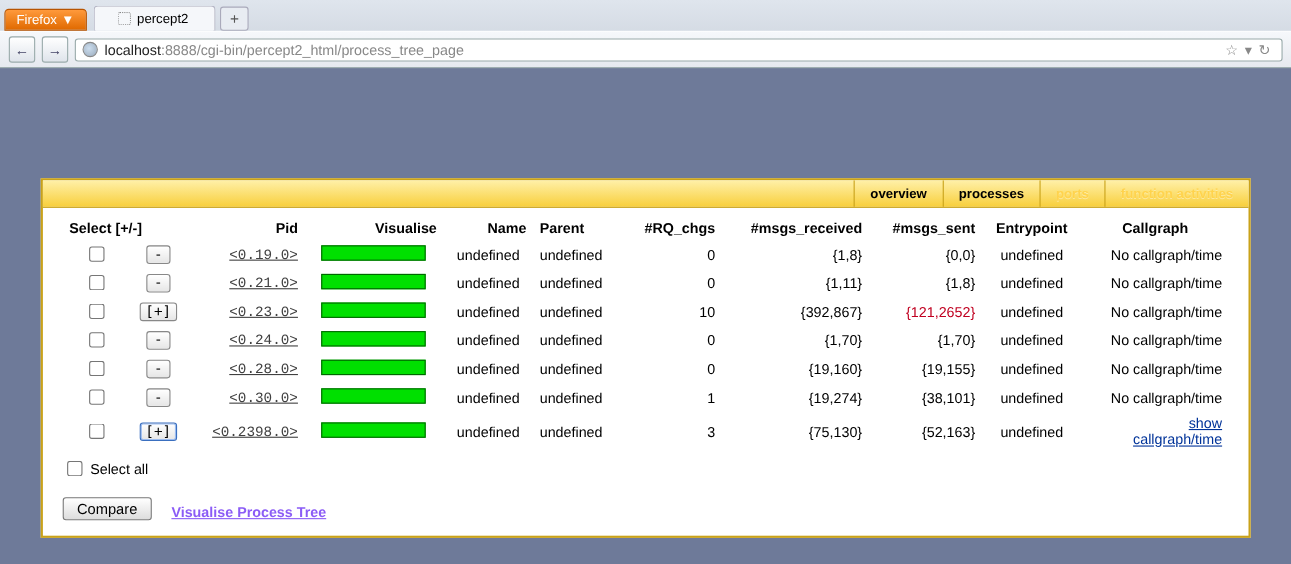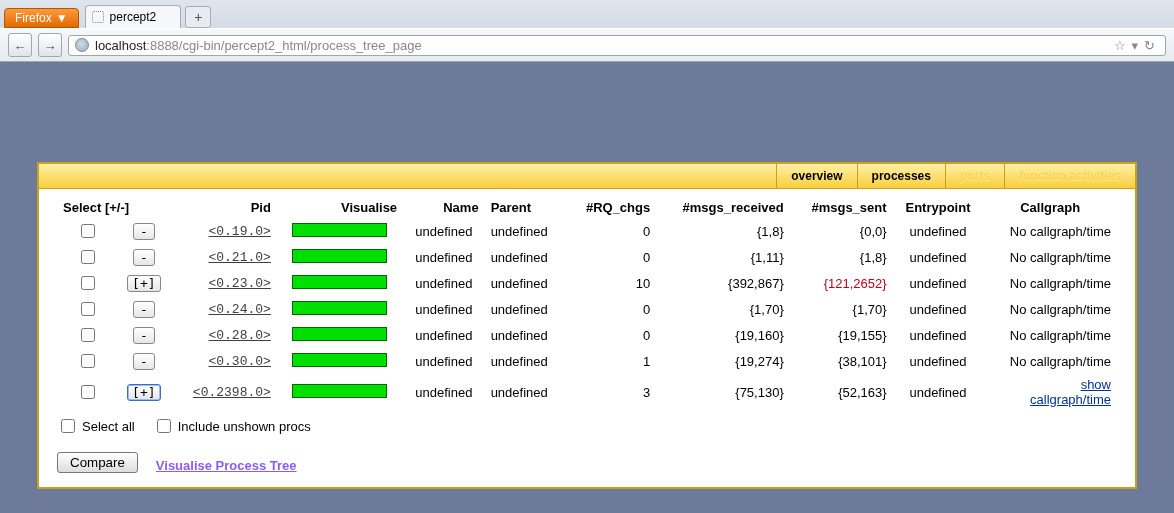--- a/index.html
+++ b/index.html
@@ -1,21 +1,21 @@
 <!DOCTYPE html>
 <html><head>
 <meta charset="utf-8">
 <style>
   * { box-sizing: border-box; }
   body { margin:0; font-family: Arial, sans-serif; font-size:13px; background:#6e7a99; }
   
   .chrome { background: linear-gradient(#dfe5ed,#c9d0da); border-bottom:1px solid #9aa; }
   .tabs-row { display:flex; align-items:flex-end; height:28px; }
   .ff-btn { margin:3px 6px 0 4px; padding:2px 10px; background:linear-gradient(#ff9a3c,#e06a00); color:#fff; border:1px solid #b85400; border-radius:4px 4px 0 0; font-size:12px; display:flex; align-items:center; gap:4px;}
-  .tab { background:#f5f7fa; border:1px solid #aab; border-bottom:none; border-radius:4px 4px 0 0; padding:4px 24px 4px 6px; font-size:12px; display:flex; align-items:center; gap:6px; position:relative;}
+  .tab { background:#f5f7fa; border:1px solid #aab; border-bottom:none; border-radius:4px 4px 0 0; padding:4px 24px 4px 21px; font-size:12px; display:flex; align-items:center; gap:6px; position:relative;}
   .tab .favicon { width:12px; height:12px; border:1px dotted #888; border-radius:2px;}
   .newtab { margin-left:4px; width:26px; height:22px; background:#e8ecf2; border:1px solid #aab; border-radius:3px; display:flex; align-items:center; justify-content:center; font-size:14px; color:#555;}
   .navbar { display:flex; align-items:center; padding:4px 8px; gap:6px; background:linear-gradient(#f6f8fb,#e6e9ef); border-top:1px solid #fff;}
   .navbtn { width:24px; height:24px; border:1px solid #9aa; border-radius:3px; background:linear-gradient(#fff,#dfe4eb); display:flex; align-items:center; justify-content:center; color:#446;}
   .urlbar { flex:1; display:flex; align-items:center; background:#fff; border:1px solid #9aa; border-radius:3px; padding:2px 6px; color:#666; gap:6px;}
   .urlbar .globe { width:14px; height:14px; border:1px solid #888; border-radius:50%; background:radial-gradient(circle at 5px 5px,#cde,#9ab);}
   .urlbar .host { color:#222; }
   .urlbar .rest { color:#888; }
   .rightctl { display:flex; gap:6px; color:#888; padding:0 4px;}
   
@@ -196,24 +196,20 @@
             </tr>
           </tbody>
       </table>
 
       <div class="footer-controls">
         <div class="row">
           <label class="cb">
             <input type="checkbox" style="">
               <span>Select all</span>
           </label>
-          <label class="cb">
-            <input type="checkbox" style="">
-              <span>Include unshown procs</span>
-          </label>
         </div>
         <div class="row">
           <button class="compare-btn">Compare</button>
           <a class="vpt">Visualise Process Tree</a>
         </div>
       </div>
     </div>
   </div>
 </div>
 

